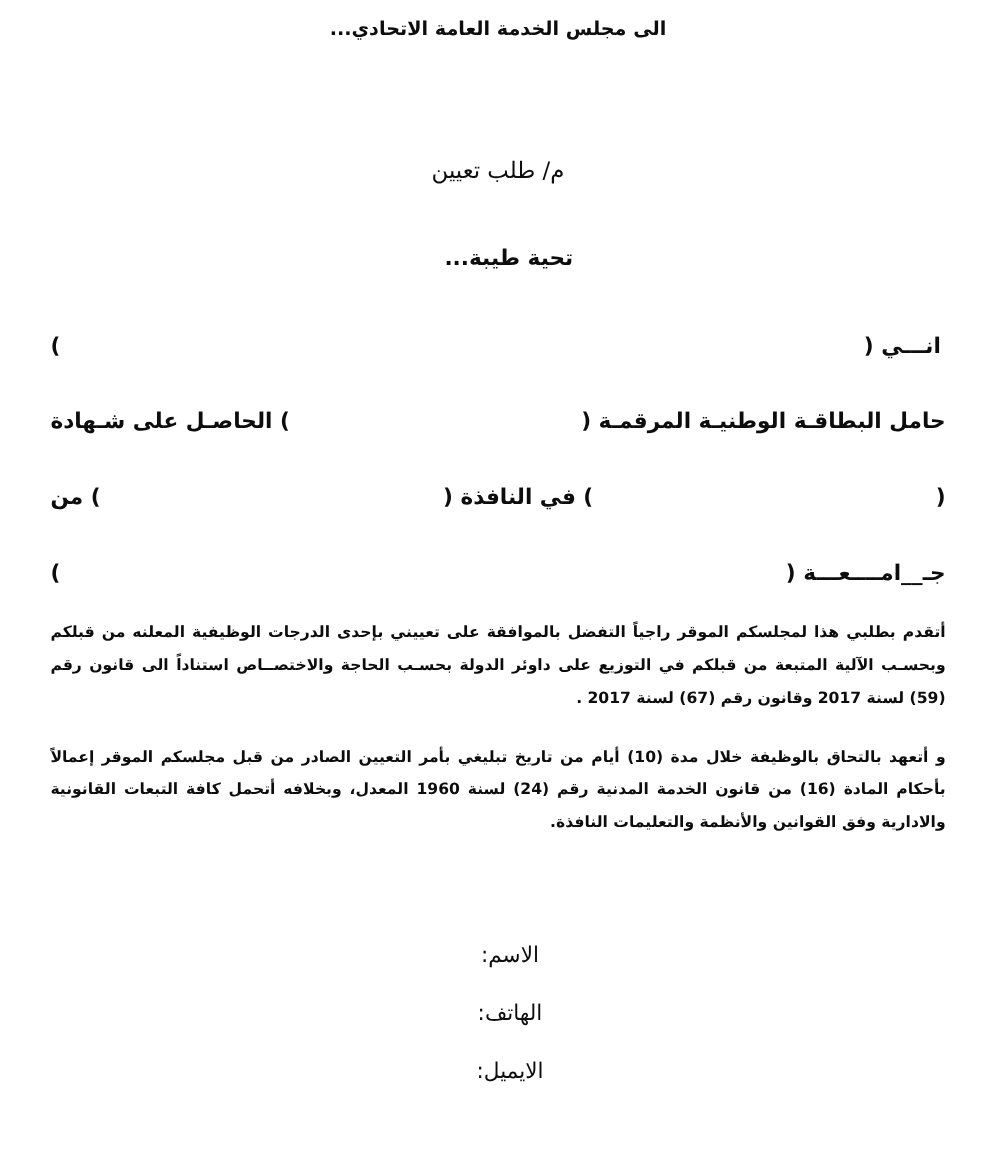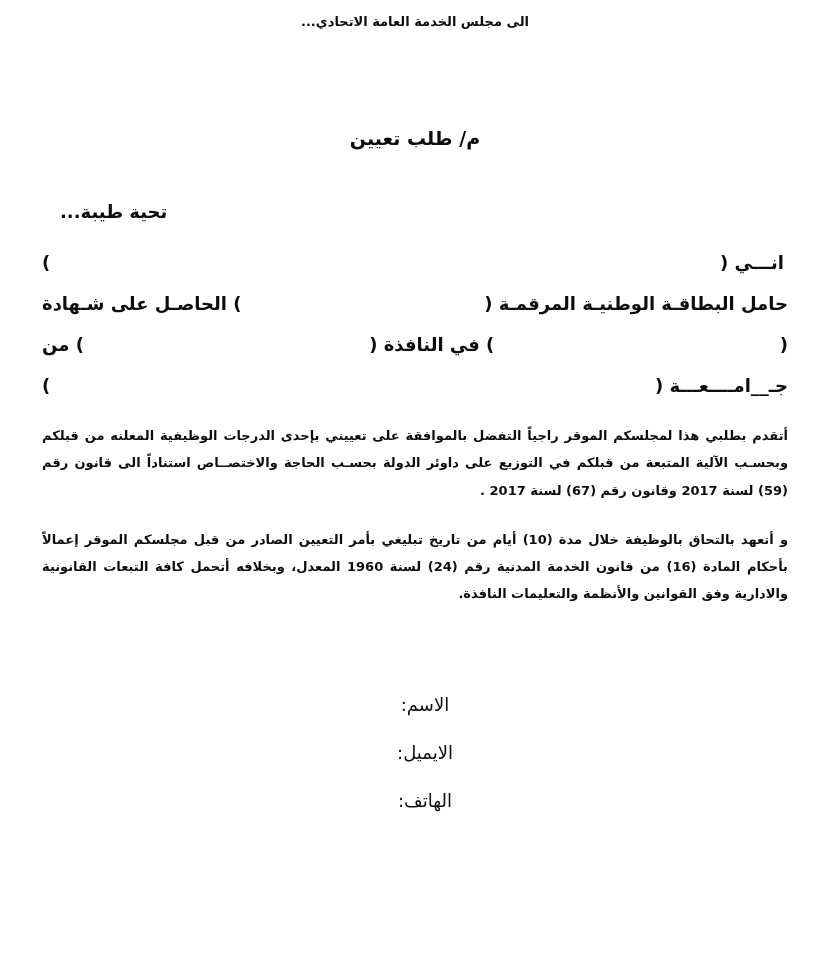--- a/index.html
+++ b/index.html
@@ -19,35 +19,35 @@
     width: 830px;
     height: 960px;
     box-sizing: border-box;
     padding: 0 42px;
     background: #fff;
   }
 
   .addressee {
     margin-top: 14px;
     text-align: center;
-    font-size: 13px;
+    font-size: 16px;
     font-weight: 700;
     letter-spacing: 0px;
   }
 
   .subject {
     margin-top: 98px;
     text-align: center;
     font-size: 19px;
-    font-weight: 700;
+    font-weight: 400;
   }
 
   .greeting {
     margin-top: 52px;
-    text-align: left;
+    text-align: center;
     font-size: 18px;
     font-weight: 700;
     padding-left: 18px;
   }
 
   
   .fields {
     margin-top: 30px;
   }
   .frow {
@@ -65,21 +65,21 @@
   .sp-wide {
     letter-spacing: 4px;
   }
   .paren {
     display: inline-block;
   }
   .r1 .c1 { margin-right: 4px; }
   .r1 .c2 { margin-left: 4px; }
 
   .fl { text-align: left; }
-  .fr { text-align: center; }
+  .fr { text-align: center; margin-top: 22px; }
   .fc { text-align: center; flex: 1; }
 
   
   .para {
     margin-top: 26px;
     font-size: 13px;
     font-weight: 700;
     line-height: 2.1;
     text-align: justify;
     text-align-last: right;
@@ -147,17 +147,17 @@
     </div>
 
   </div>
 
   <p class="para first">أتقدم بطلبي هذا لمجلسكم الموقر راجياً التفضل بالموافقة على تعييني بإحدى الدرجات الوظيفية المعلنه من قبلكم وبحسـب الآلية المتبعة من قبلكم في التوزيع على داوئر الدولة بحسـب الحاجة والاختصــاص استناداً الى قانون رقم (59) لسنة 2017 وقانون رقم (67) لسنة 2017 .</p>
 
   <p class="para second">و أتعهد بالتحاق بالوظيفة خلال مدة (10) أيام من تاريخ تبليغي بأمر التعيين الصادر من قبل مجلسكم الموقر إعمالاً بأحكام المادة (16) من قانون الخدمة المدنية رقم (24) لسنة 1960 المعدل، وبخلافه أتحمل كافة التبعات القانونية والادارية وفق القوانين والأنظمة والتعليمات النافذة.</p>
 
   <div class="signature">
     <div class="sline">الاسم:</div>
+    <div class="sline">الهاتف:</div>
     <div class="sline">الايميل:</div>
-    <div class="sline">الهاتف:</div>
   </div>
 
 </div>
 
 </body></html>

